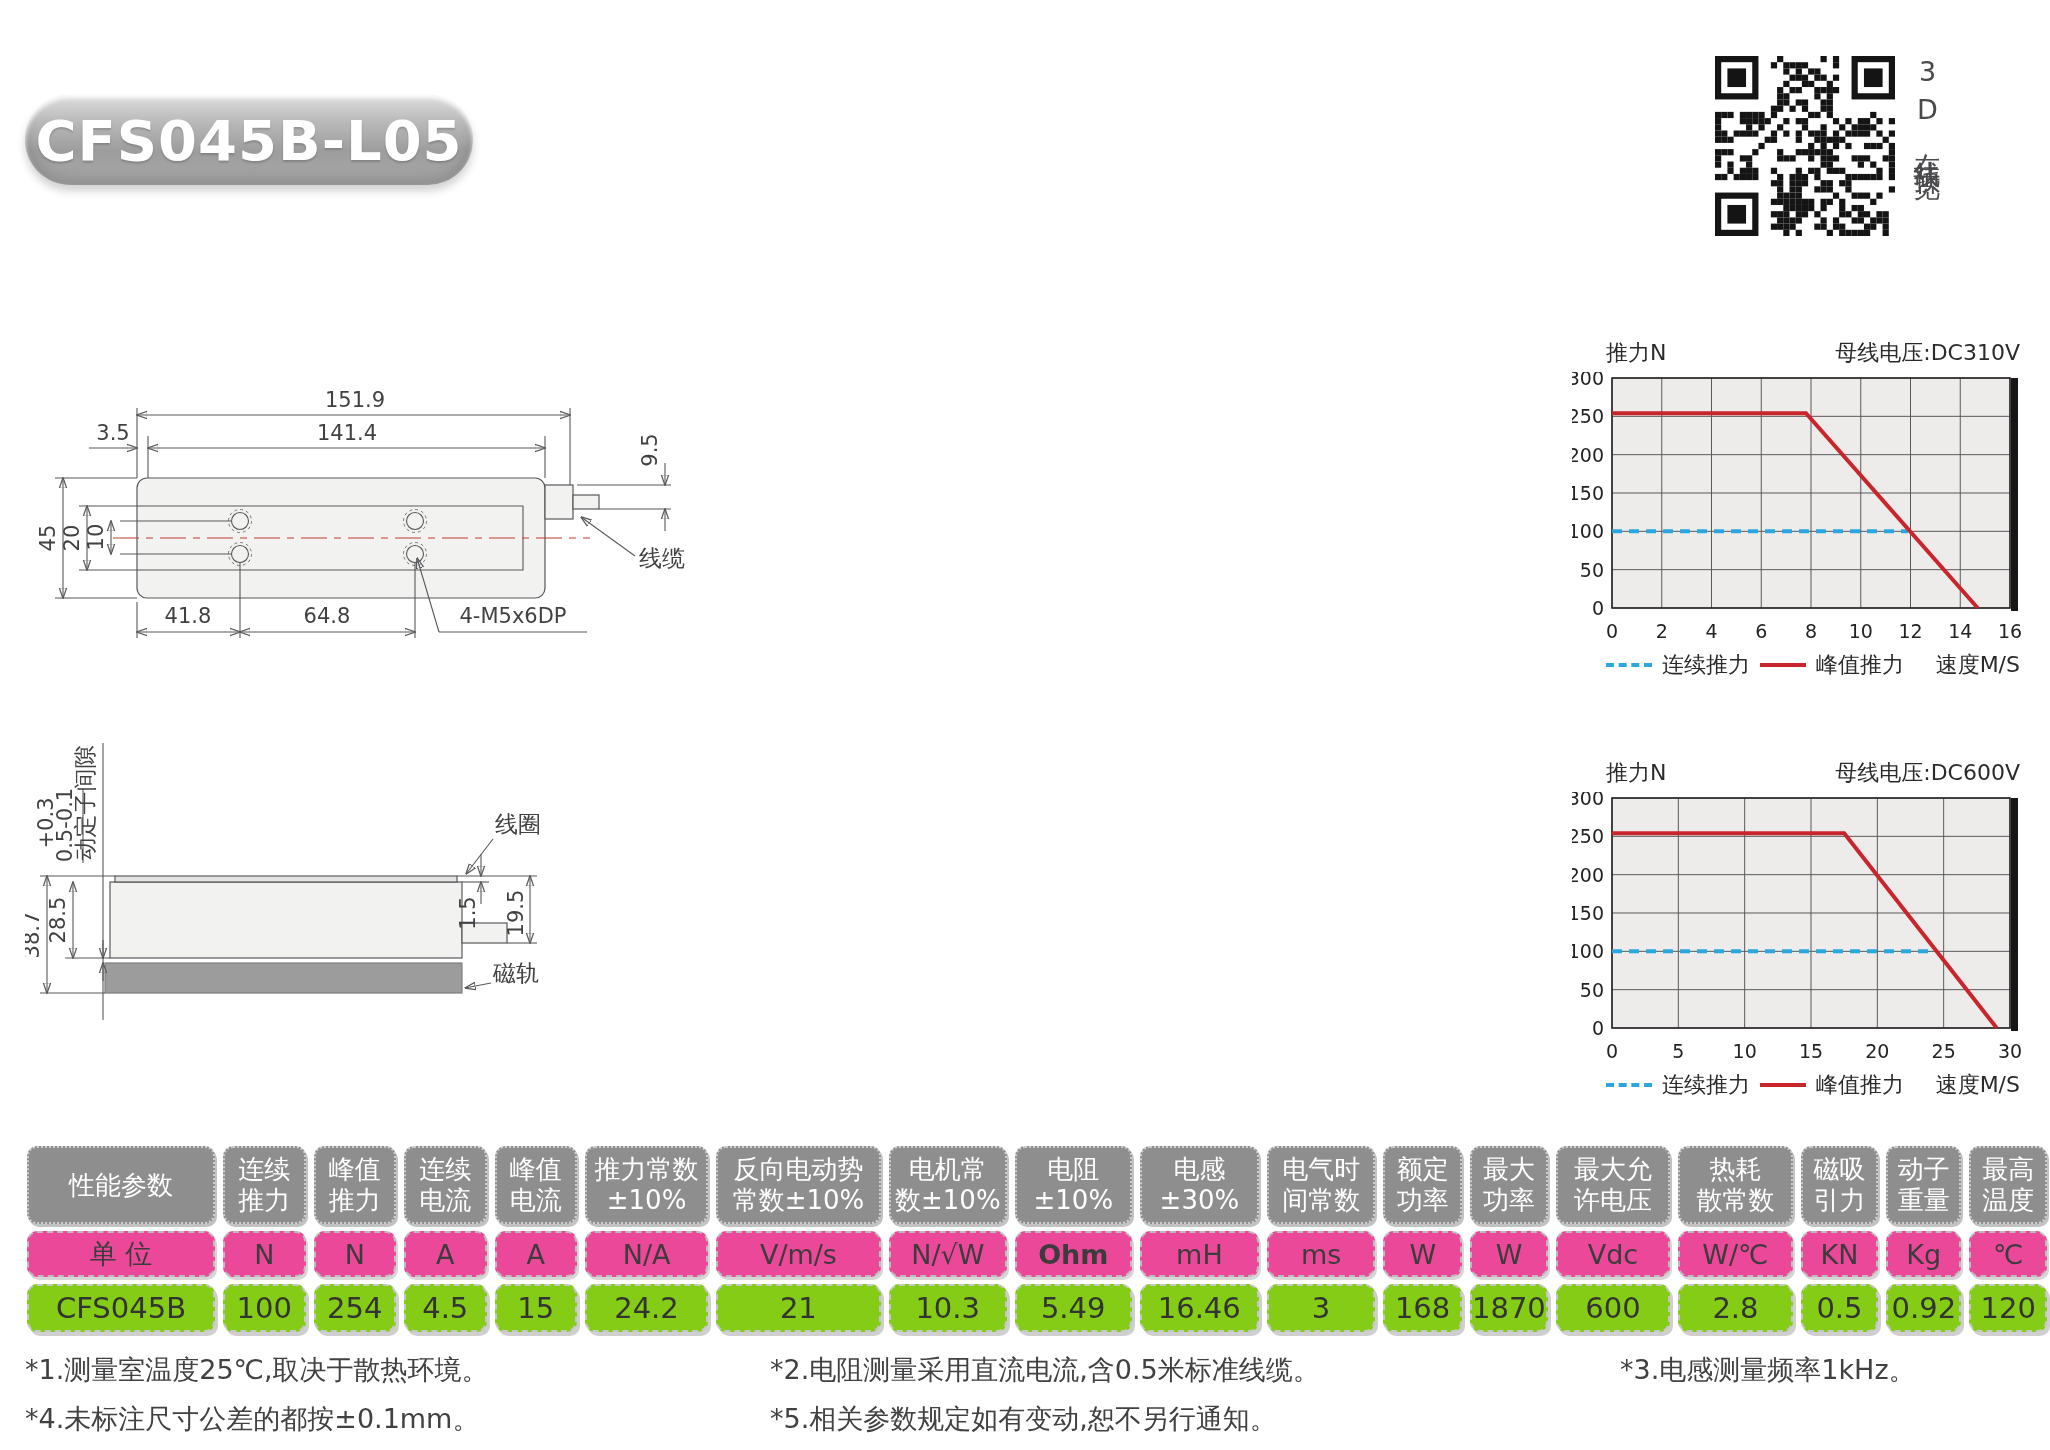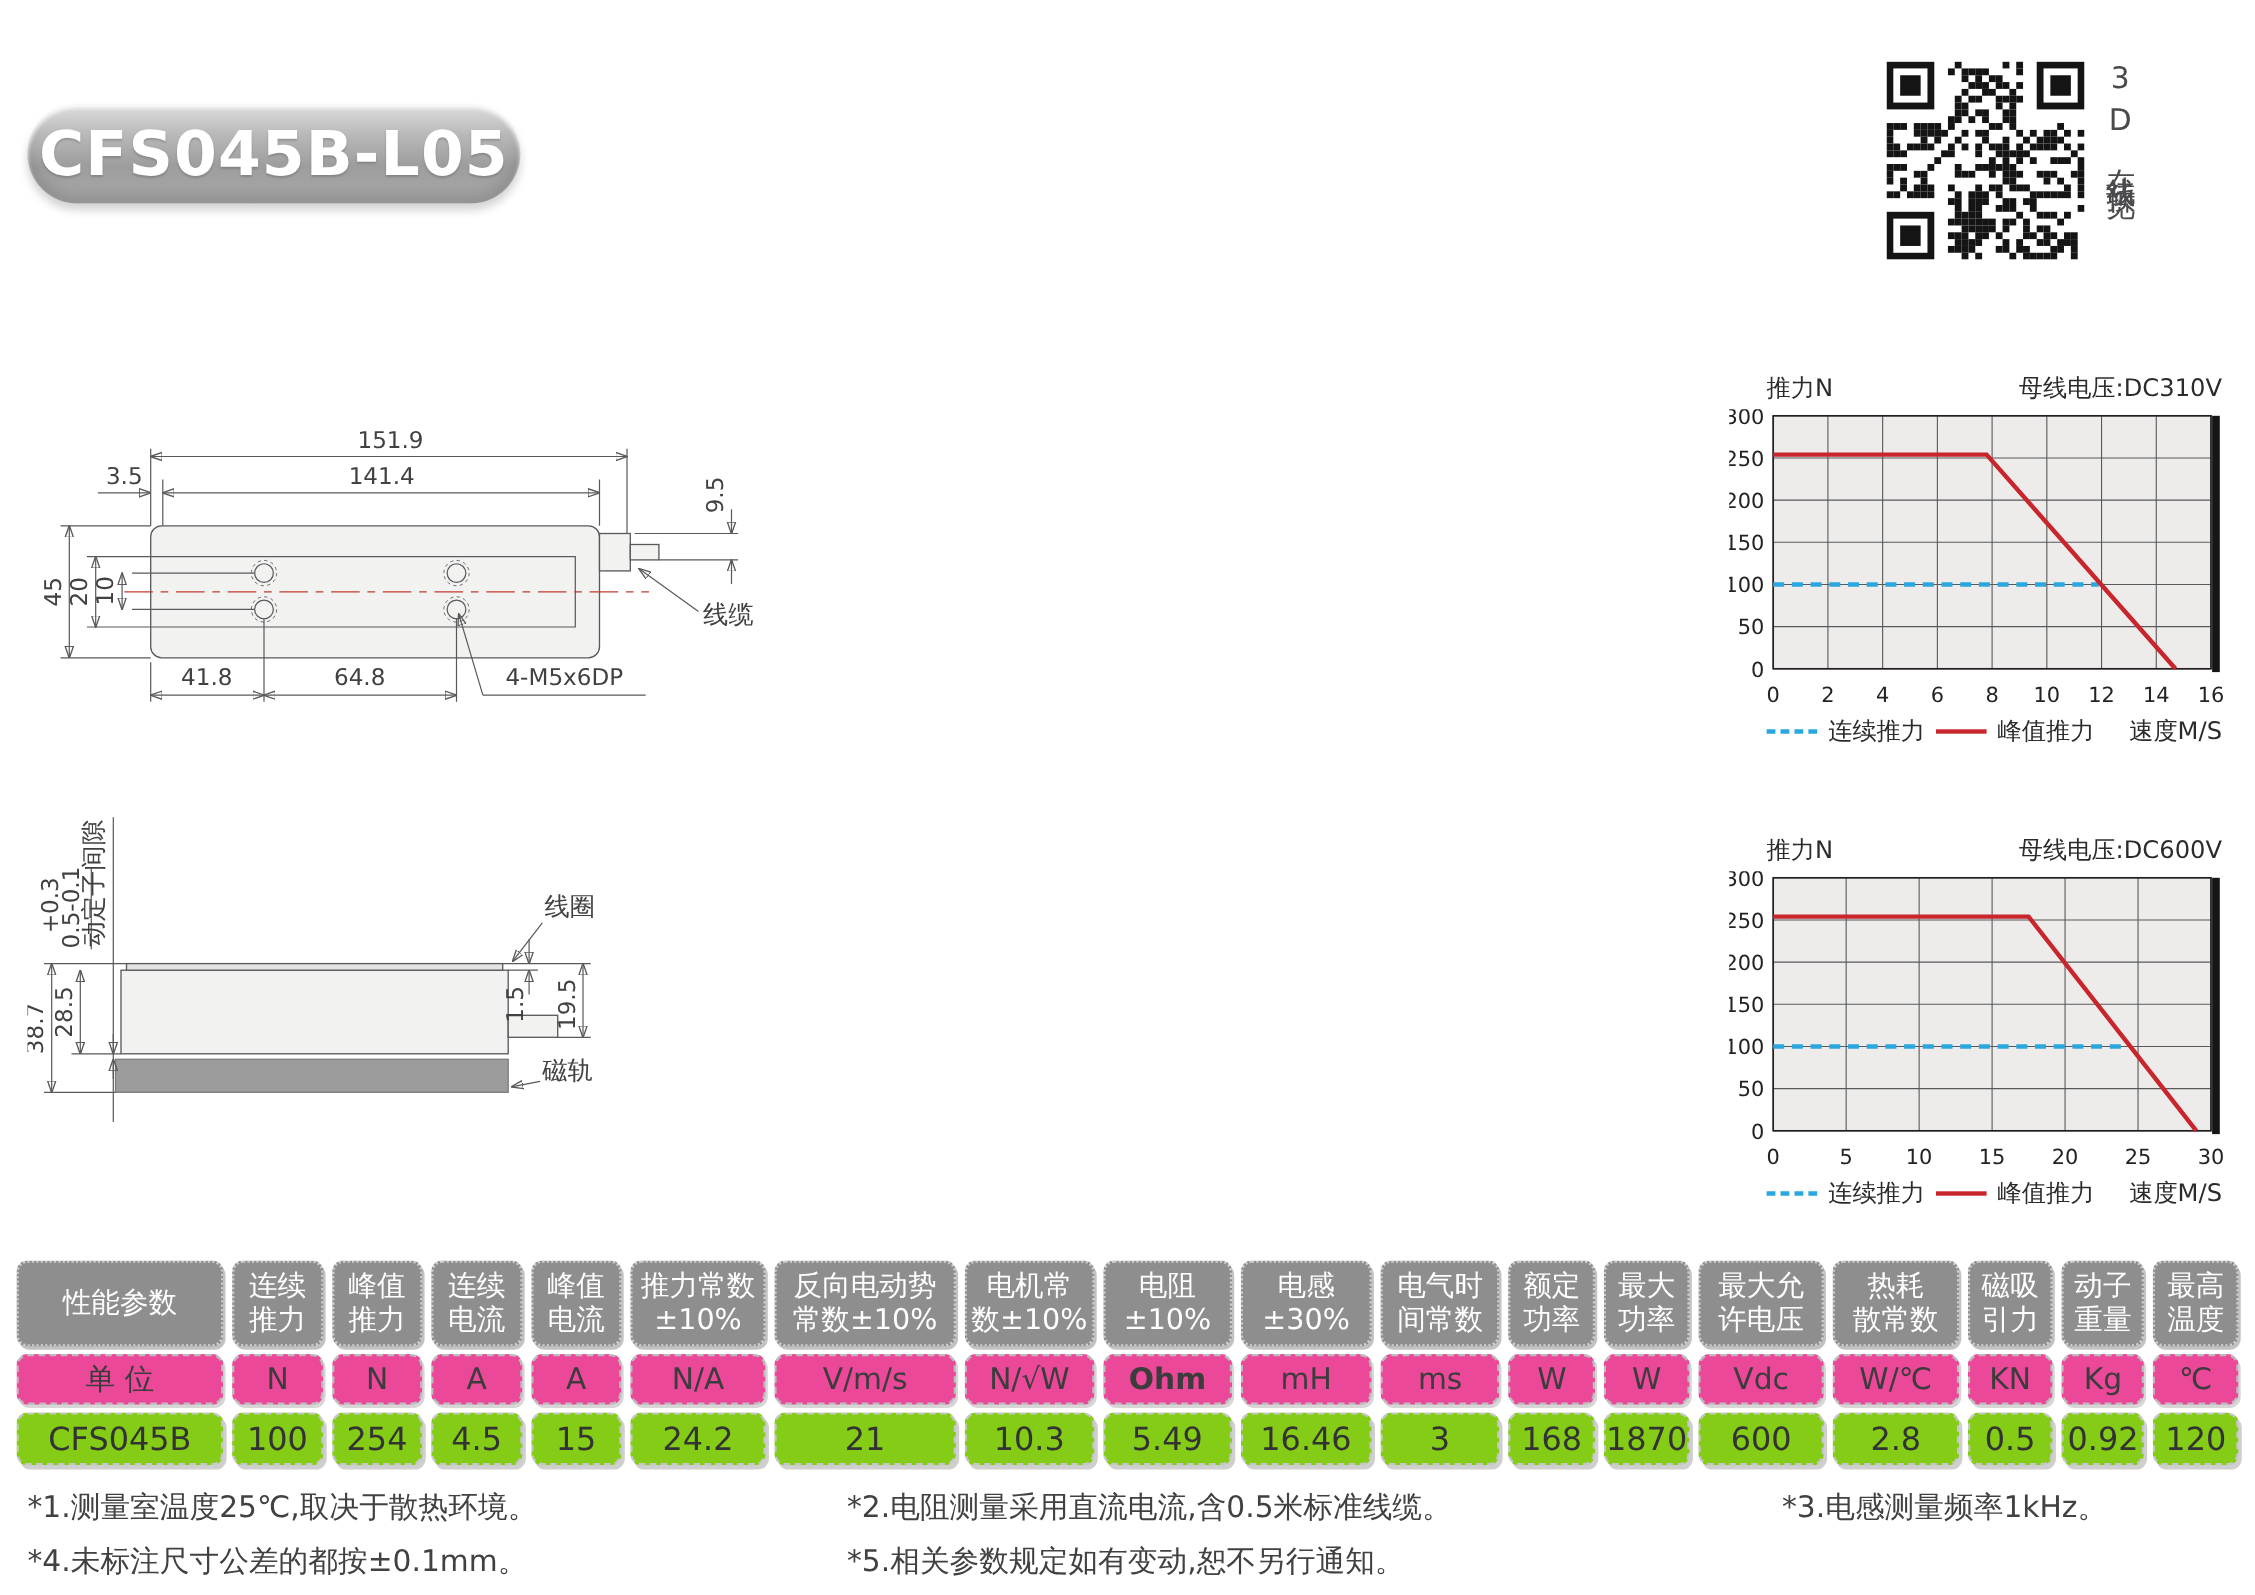--- a/index.html
+++ b/index.html
@@ -35,21 +35,21 @@
   .chart-head{display:flex;justify-content:space-between;align-items:flex-end;
     padding:0 22px 4px 34px;font-size:22px;color:#2b2b2b;}
   .chart-legend{display:flex;align-items:center;gap:10px;font-size:22px;color:#2b2b2b;
     padding-left:34px;padding-right:22px;margin-top:2px;}
   .leg-sample{display:inline-block;width:46px;height:0;}
   .leg-dashed{border-top:4px dashed #2ba7df;}
   .leg-solid{border-top:4px solid #c9252c;}
   .x-label{margin-left:auto;}
 
   
-  #spec-table{position:absolute;left:15px;top:1146px;width:2020px;}
+  #spec-table{position:absolute;left:27px;top:1146px;width:2020px;}
   .trow{display:flex;gap:8px;}
   .trow + .trow{margin-top:7px;}
   .th,.tu,.tv{display:flex;align-items:center;justify-content:center;text-align:center;border-radius:10px;box-sizing:border-box;}
   .th{background:#8e8e8e;color:#fff;height:78px;font-size:26px;line-height:1.18;white-space:pre-line;
     border:2px dotted #cfcfcf;box-shadow:2px 3px 0 rgba(120,120,120,.45);}
   .tu{background:#ec4899;color:#3c3c3c;height:46px;font-size:27px;border:2px dashed #bcbcbc;box-shadow:2px 3px 0 #d6d6d6;}
   .tv{background:#84cc16;color:#333;height:48px;font-size:29px;border:2px dashed #c6c6c6;box-shadow:3px 4px 0 #cfcfcf;}
 
   
   #footnotes{position:absolute;left:25px;top:1352px;width:2000px;display:grid;

